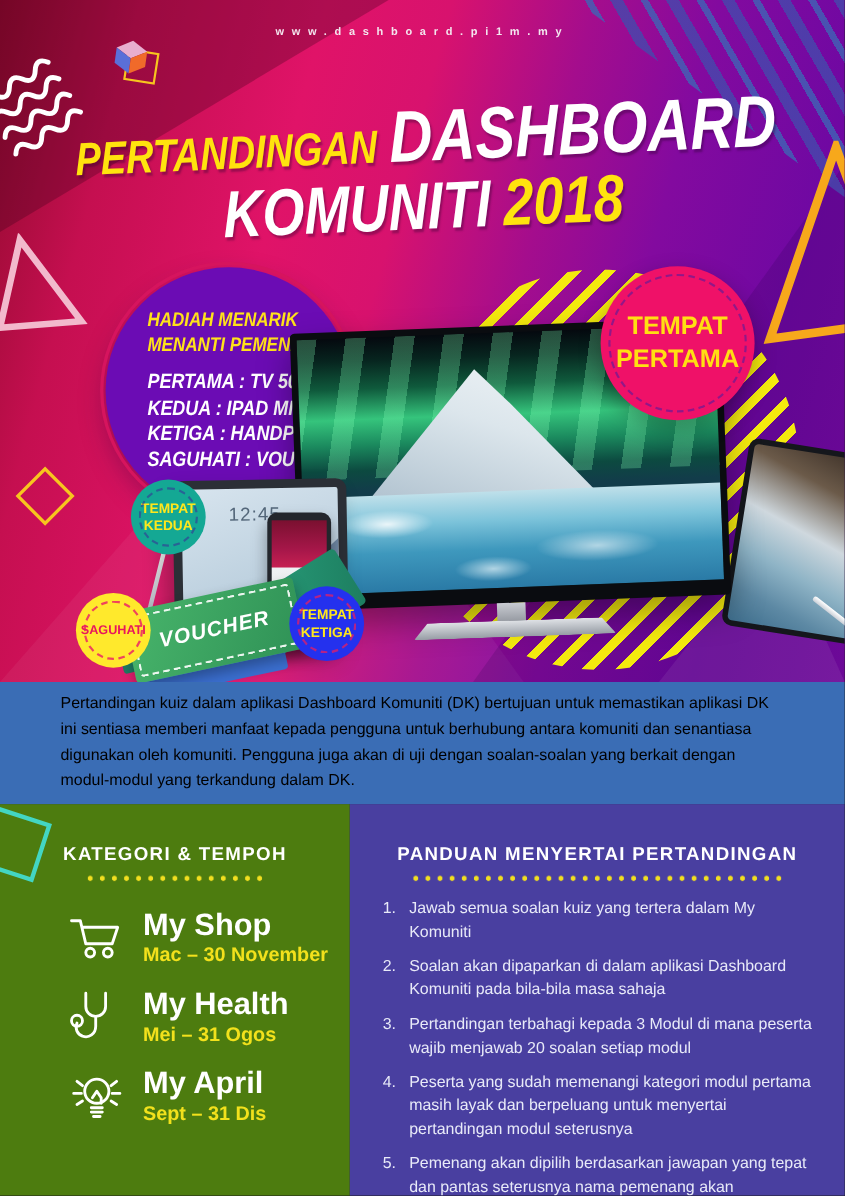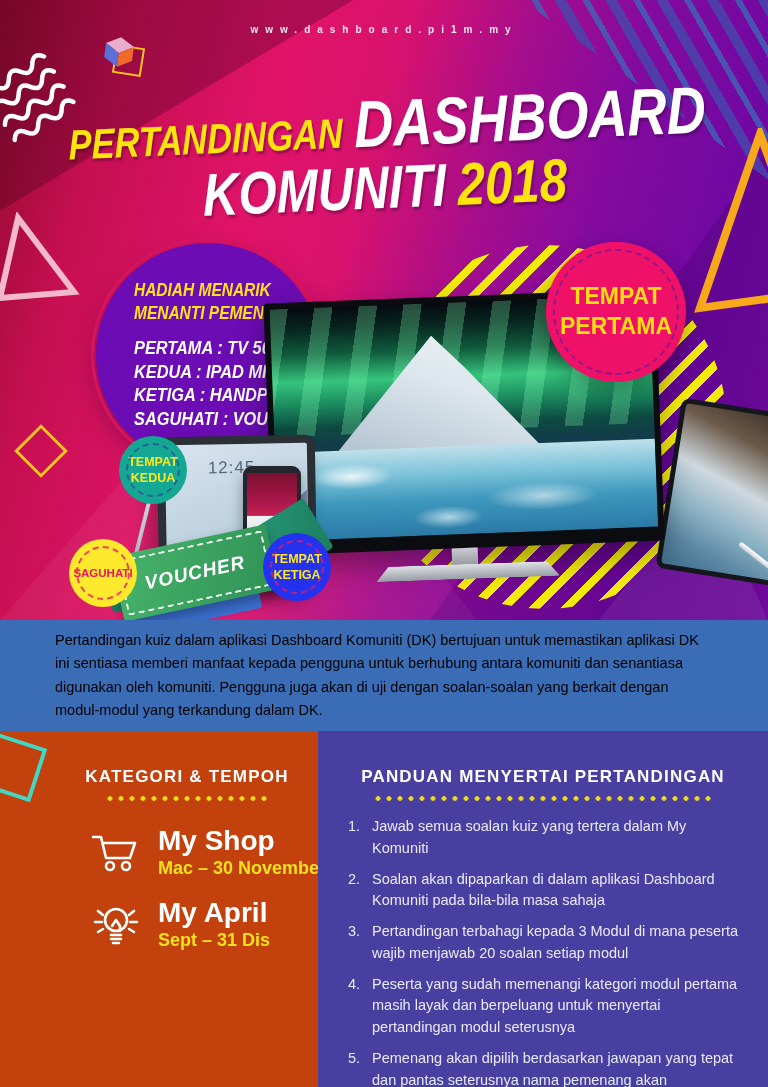--- a/index.html
+++ b/index.html
@@ -142,21 +142,21 @@
     color:#ffe71c; font-size:12.5px; --ring:rgba(230,30,100,0.75); }
   .badge-consolation { left:69px; top:539px; width:68px; height:68px; background:#ffe92c;
     color:#e8175d; font-size:11.5px; --ring:rgba(235,25,105,0.8); }
 
   
   .intro { position:absolute; left:0; top:620px; width:768px; height:111px;
     background:#3a6db5; display:flex; align-items:center; z-index:10; }
   .intro p { margin:0 55px; color:#000000; font-size:14.5px; line-height:1.62; }
 
   
-  .footer-left { position:absolute; left:0; top:731px; width:318px; height:356px; background:#c2410c; overflow:hidden;padding-left:28px; }
+  .footer-left { position:absolute; left:0; top:731px; width:318px; height:356px; background:#4d7c0f; overflow:hidden; }
   .footer-right { position:absolute; left:318px; top:731px; width:450px; height:356px; background:#493fa0; overflow:hidden; box-sizing:border-box; }
   .teal-square { position:absolute; left:-16px; top:8px; width:48px; height:48px; border:4px solid #43d6c3; transform:rotate(18deg); }
 
   .panel-heading { margin-top:36px; text-align:center; color:#ffffff; font-size:17px; font-weight:bold; letter-spacing:1.2px; }
   .dots { height:5px; margin:9px auto 0;
     background-image:radial-gradient(circle,#f2df1f 2px,transparent 2.6px);
     background-size:11px 5px; background-repeat:repeat-x; background-position:center; }
   .dots-left { width:168px; } .dots-right { width:336px; }
 
   .cat-rows { margin-top:26px; }
@@ -316,20 +316,33 @@
             <circle cx="20" cy="39" r="4"></circle>
             <circle cx="36" cy="39" r="4"></circle>
           </svg>
         </div>
         <div>
           <div class="cat-name">My Shop</div>
           <div class="cat-period">Mac – 30 November</div>
         </div>
       </div>
 
+      <div class="cat-row">
+        <div class="cat-icon">
+          <svg viewBox="0 0 52 52">
+            <path d="M16 4 v12 a9 9 0 0 0 18 0 V4"></path>
+            <path d="M25 26 v8 c0 7 -6 11 -12 9 c-5 -2 -7 -7 -5 -12"></path>
+            <circle cx="8" cy="29" r="5"></circle>
+          </svg>
+        </div>
+        <div>
+          <div class="cat-name">My Health</div>
+          <div class="cat-period">Mei – 31 Ogos</div>
+        </div>
+      </div>
 
       <div class="cat-row">
         <div class="cat-icon">
           <svg viewBox="0 0 52 52">
             <circle cx="26" cy="21" r="11"></circle>
             <path d="M22 27 l4 -6 4 6 v5"></path>
             <path d="M21 36 h10 M21 40 h10 M23 44 h6"></path>
             <path d="M8 12 l5 4 M5 23 h7 M8 33 l5 -3 M44 12 l-5 4 M47 23 h-7 M44 33 l-5 -3"></path>
           </svg>
         </div>

